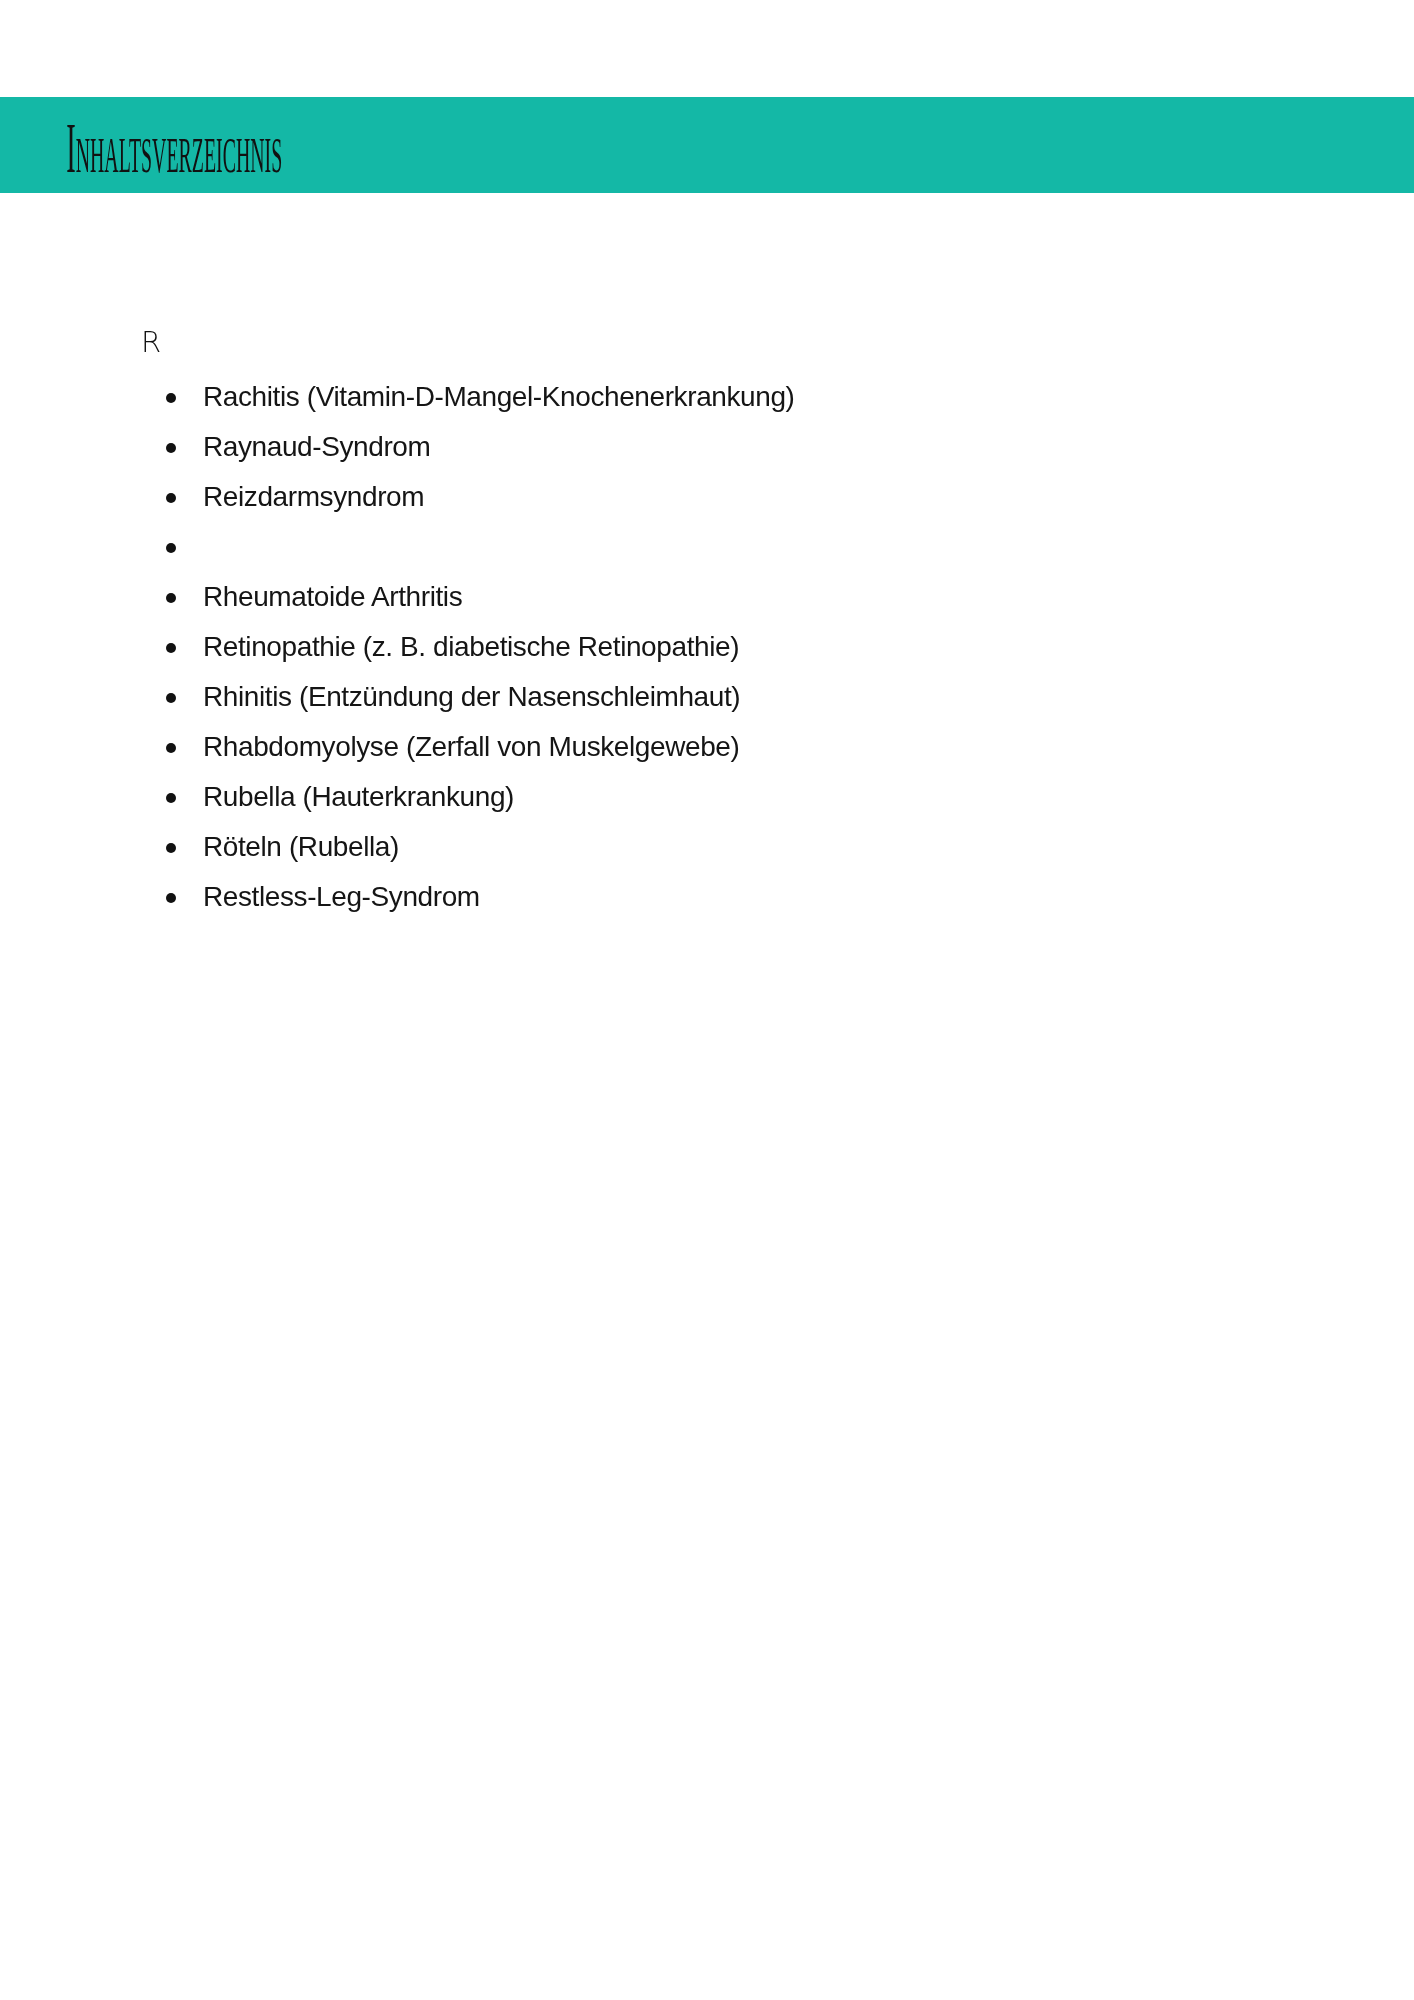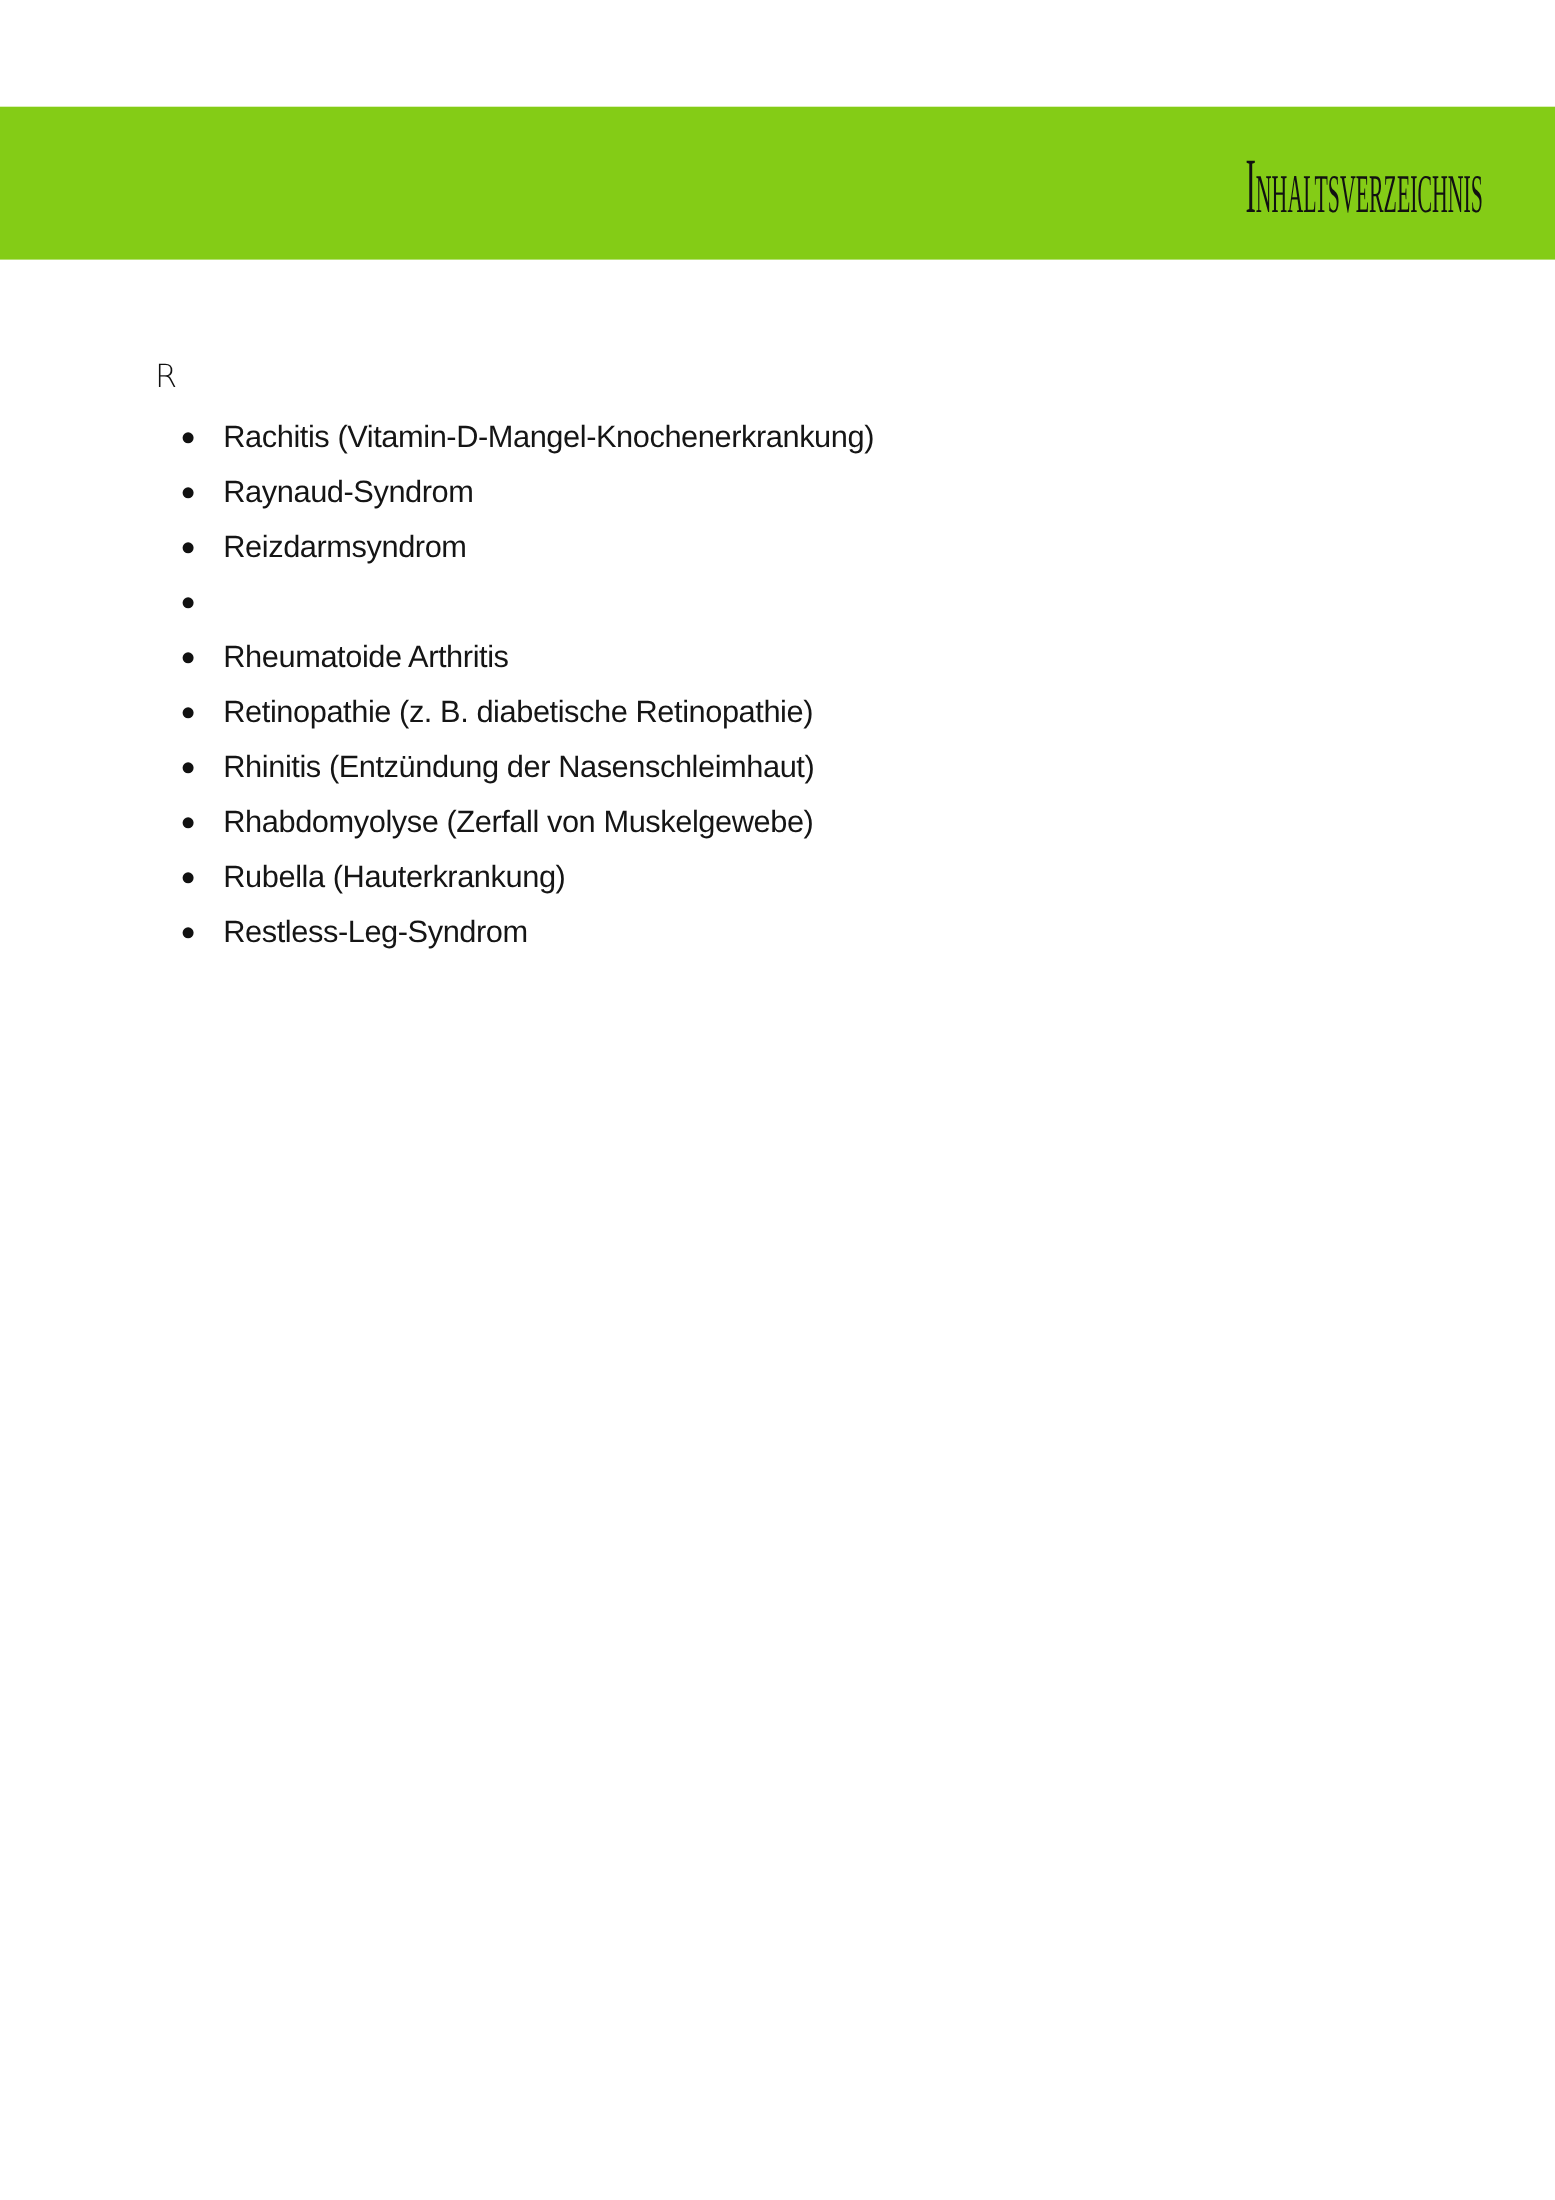--- a/index.html
+++ b/index.html
@@ -1,19 +1,19 @@
 <!DOCTYPE html>
 <html><head>
   <meta charset="utf-8">
   <style>
     html, body { margin: 0; padding: 0; background: #ffffff; }
     body { width: 1414px; height: 2000px; position: relative; overflow: hidden;
            font-family: "DejaVu Sans", sans-serif; color: #111; }
-    .title-band { position: absolute; left: 0; top: 97px; width: 1414px; height: 139px;
-                  background: #84cc16; display: flex; align-items: center; justify-content: flex-end; }
+    .title-band { position: absolute; left: 0; top: 97px; width: 1414px; height: 96px;
+                  background: #14b8a6; display: flex; align-items: center; justify-content: flex-start; }
     .title { font-family: "Liberation Serif", serif; font-size: 46px; font-weight: 400;
              font-variant: small-caps; letter-spacing: 0px; color: #111;
              transform: scaleX(0.62) scaleY(1.55); transform-origin: center; white-space: nowrap;
              margin-top: 4px; }
     .letter { position: absolute; left: 141px; top: 322px; font-size: 29px; line-height: 40px;
               font-family: "DejaVu Sans", sans-serif; font-weight: 300; color: #111; }
     ul.entries { position: absolute; left: 160px; top: 372px; margin: 0; padding: 0; list-style: none; }
     ul.entries li { position: relative; height: 50px; line-height: 50px; padding-left: 43px;
                     font-size: 28px; white-space: nowrap; color: #151515;
                     font-family: Liberation Sans, sans-serif; letter-spacing: -0.4px; }
@@ -32,14 +32,15 @@
 <ul class="entries">
   <li><span class="bullet"></span><span>Rachitis (Vitamin-D-Mangel-Knochenerkrankung)</span></li>
   <li><span class="bullet"></span><span>Raynaud-Syndrom</span></li>
   <li><span class="bullet"></span><span>Reizdarmsyndrom</span></li>
   <li><span class="bullet"></span></li>
   <li><span class="bullet"></span><span>Rheumatoide Arthritis</span></li>
   <li><span class="bullet"></span><span>Retinopathie (z. B. diabetische Retinopathie)</span></li>
   <li><span class="bullet"></span><span>Rhinitis (Entzündung der Nasenschleimhaut)</span></li>
   <li><span class="bullet"></span><span>Rhabdomyolyse (Zerfall von Muskelgewebe)</span></li>
   <li><span class="bullet"></span><span>Rubella (Hauterkrankung)</span></li>
+  <li><span class="bullet"></span><span>Röteln (Rubella)</span></li>
   <li><span class="bullet"></span><span>Restless-Leg-Syndrom</span></li>
 </ul>
 
 </body></html>

